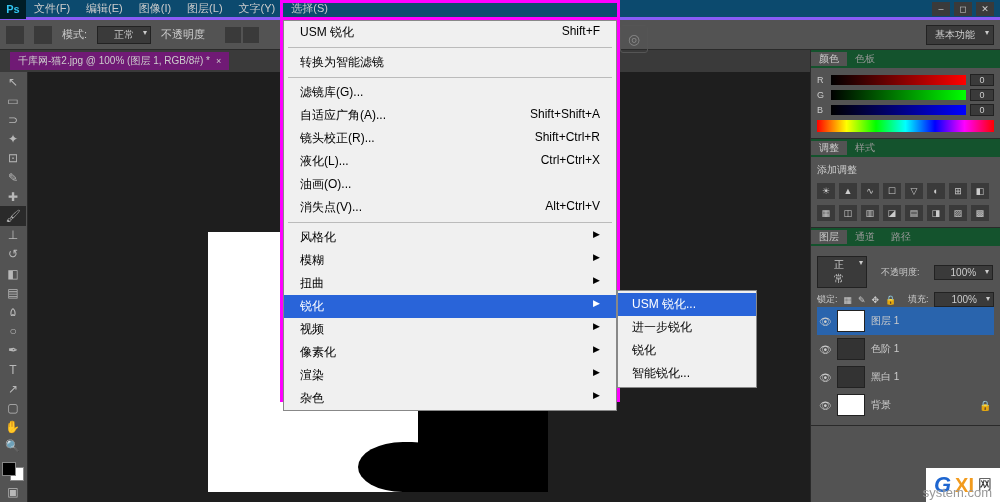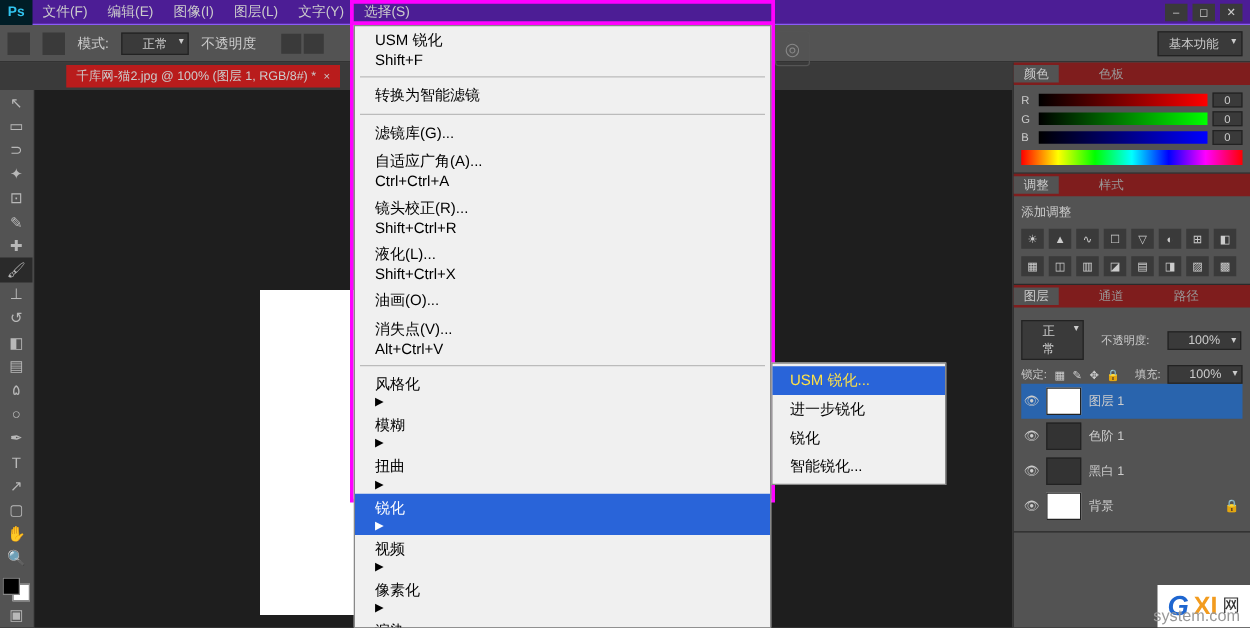--- a/index.html
+++ b/index.html
@@ -1,46 +1,46 @@
 <!DOCTYPE html>
 <html><head>
 <meta charset="utf-8">
 <style>
 * { margin:0; padding:0; box-sizing:border-box; font-family:"Microsoft YaHei",Arial,sans-serif; }
 body { background:#535353; width:1000px; height:502px; overflow:hidden; position:relative; color:#ccc; }
-.menubar { height:20px; background:#4c1d95; display:flex; align-items:center; font-size:11px; border-bottom:1px solid #8b5cf6; }
+.menubar { height:20px; background:#0c4a6e; display:flex; align-items:center; font-size:11px; border-bottom:3px solid #8b5cf6; }
 .ps-logo { width:26px; height:20px; background:#001d26; color:#31c5f0; font-weight:bold; font-size:11px; display:flex; align-items:center; justify-content:center; }
 .menubar .m { padding:0 8px; cursor:pointer; }
 .win-controls { margin-left:auto; display:flex; gap:4px; padding-right:6px; }
 .win-controls span { width:18px; height:14px; background:#3a3a3a; display:flex; align-items:center; justify-content:center; font-size:9px; }
 .optbar { height:30px; background:#535353; border-bottom:1px solid #2a2a2a; display:flex; align-items:center; font-size:11px; padding:0 6px; gap:10px; }
 .opt-icon { width:18px; height:18px; background:#3a3a3a; }
 .opt-lbl { color:#ccc; }
 .opt-drop { background:#3a3a3a; border:1px solid #222; padding:1px 16px 1px 16px; position:relative; font-size:10px; }
 .opt-drop:after { content:"▾"; position:absolute; right:3px; top:1px; font-size:8px; }
 .opt-right { margin-left:auto; background:#3a3a3a; border:1px solid #222; padding:2px 18px 2px 8px; position:relative; font-size:10px; }
 .opt-right:after { content:"▾"; position:absolute; right:4px; top:2px; font-size:8px; }
 .grid-icons { display:flex; gap:2px; margin-left:10px; }
 .grid-icons span { width:16px; height:16px; background:#3a3a3a; }
 .tabbar { height:22px; background:#3a3a3a; display:flex; align-items:center; font-size:10px; padding-left:10px; }
-.doc-tab { background:#b91c1c; padding:2px 8px; color:#ccc;margin-left:43px; }
+.doc-tab { background:#701a75; padding:2px 8px; color:#ccc; }
 .doc-tab .x { margin-left:6px; font-size:9px; }
 .workspace { position:absolute; top:72px; left:28px; right:190px; bottom:0; background:#1e1e1e; }
 .canvas { position:absolute; left:180px; top:160px; width:340px; height:260px; background:#fff; }
 .canvas-dark { position:absolute; right:0; top:0; width:130px; height:100%; background:#000; }
 .canvas-blob { position:absolute; left:150px; bottom:0; width:90px; height:50px; background:#000; border-radius:50% 40% 30% 50%; }
 .toolbox { position:absolute; left:0; top:72px; width:28px; bottom:0; background:#535353; border-right:1px solid #2a2a2a; display:flex; flex-direction:column; }
 .tool { width:26px; height:22px; display:flex; align-items:center; justify-content:center; font-size:12px; color:#b8b8b8; cursor:pointer; }
 .tool.active { background:#2a2a2a; }
 .swatch { margin-top:4px; width:26px; height:26px; position:relative; }
 .swatch .fg { position:absolute; width:14px; height:14px; background:#000; border:1px solid #888; left:2px; top:2px; z-index:2; }
 .swatch .bg { position:absolute; width:14px; height:14px; background:#fff; border:1px solid #888; right:2px; bottom:2px; }
 .rpanel { position:absolute; right:0; top:50px; width:190px; bottom:0; background:#535353; border-left:1px solid #2a2a2a; font-size:10px; }
 .panel { border-bottom:1px solid #2a2a2a; }
-.phead { display:flex; background:#7f1d1d; height:18px; align-items:center;gap:24px; }
+.phead { display:flex; background:#14532d; height:18px; align-items:center; }
 .ptab { padding:0 8px; font-size:10px; color:#999; }
 .ptab.on { background:#535353; color:#ccc; }
 .pbody { padding:6px; }
 .slider-row { display:flex; align-items:center; gap:4px; margin-bottom:3px; }
 .slider-row .lbl { width:10px; font-size:9px; }
 .slider-row .bar { flex:1; height:10px; position:relative; }
 .slider-row .val { width:24px; background:#3a3a3a; border:1px solid #222; text-align:center; font-size:9px; }
 .grad-r { background:linear-gradient(to right,#000,#f00); }
 .grad-g { background:linear-gradient(to right,#000,#0f0); }
 .grad-b { background:linear-gradient(to right,#000,#00f); }
@@ -50,27 +50,27 @@
 .layer-ops { display:flex; gap:14px; align-items:center; margin-top:4px; font-size:9px; }
 .lock-row { display:flex; gap:6px; align-items:center; margin-top:4px; font-size:9px;justify-content:space-between; }
 .layer { display:flex; align-items:center; gap:6px; padding:3px 2px; }
 .layer.sel { background:#2964ad; }
 .eye { width:12px; font-size:10px; }
 .thumb { width:28px; height:22px; background:#fff; border:1px solid #222; }
 .thumb.dark { background:#333; }
 .menu-hl { position:absolute; left:280px; top:0; width:340px; height:20px; border:3px solid #f0f; pointer-events:none; z-index:5; }
 .dropdown-hl { position:absolute; left:280px; top:20px; width:340px; height:382px; border:3px solid #f0f; pointer-events:none; z-index:5; }
 .dropdown { position:absolute; left:283px; top:20px; width:334px; background:#f0f0f0; color:#000; font-size:12px; z-index:10; border:1px solid #888; }
-.dd-row { display:flex; justify-content:space-between; padding:3px 16px; cursor:pointer;flex-direction:column; }
+.dd-row { display:flex; justify-content:space-between; padding:3px 16px; cursor:pointer; }
 .dd-row.hl { background:#2964d9; color:#fff; }
 .dd-row .arrow { font-size:9px; }
 .dd-sep { height:1px; background:#bbb; margin:3px 4px; }
 .submenu { position:absolute; left:617px; top:290px; width:140px; background:#f0f0f0; color:#000; font-size:12px; z-index:11; border:1px solid #888; padding:2px 0; }
 .sm-row { padding:3px 14px; cursor:pointer; }
-.sm-row.hl { background:#2964d9; color:#fde047; }
+.sm-row.hl { background:#2964d9; color:#ffffff; }
 .wm { position:absolute; right:0; bottom:0; background:#fff; padding:4px 8px; display:flex; align-items:center; gap:4px; z-index:20; }
 .wm .g { color:#1e66d0; font-size:22px; font-weight:bold; font-style:italic; }
 .wm .xi { color:#f29b1e; font-size:20px; font-weight:bold; }
 .wm .net { font-size:14px; color:#333; }
 .wm .sys { position:absolute; bottom:2px; right:8px; font-size:13px; color:#999; }
 .top-icons { position:absolute; left:620px; top:25px; display:flex; gap:10px; z-index:1; }
 .top-icons span { width:28px; height:28px; border:1px solid #555; border-radius:3px; display:flex; align-items:center; justify-content:center; font-size:14px; color:#888; }
 </style>
 </head>
 <body>
@@ -257,29 +257,29 @@
     <div class="dd-sep"></div>
     <div class="dd-row">
       <span>转换为智能滤镜</span>
     </div>
     <div class="dd-sep"></div>
     <div class="dd-row">
       <span>滤镜库(G)...</span>
     </div>
     <div class="dd-row">
       <span>自适应广角(A)...</span>
-      <span>Ctrl+Ctrl+A</span>
+      <span>Shift+Shift+A</span>
     </div>
     <div class="dd-row">
       <span>镜头校正(R)...</span>
       <span>Shift+Ctrl+R</span>
     </div>
     <div class="dd-row">
       <span>液化(L)...</span>
-      <span>Shift+Ctrl+X</span>
+      <span>Ctrl+Ctrl+X</span>
     </div>
     <div class="dd-row">
       <span>油画(O)...</span>
     </div>
     <div class="dd-row">
       <span>消失点(V)...</span>
       <span>Alt+Ctrl+V</span>
     </div>
     <div class="dd-sep"></div>
     <div class="dd-row">

